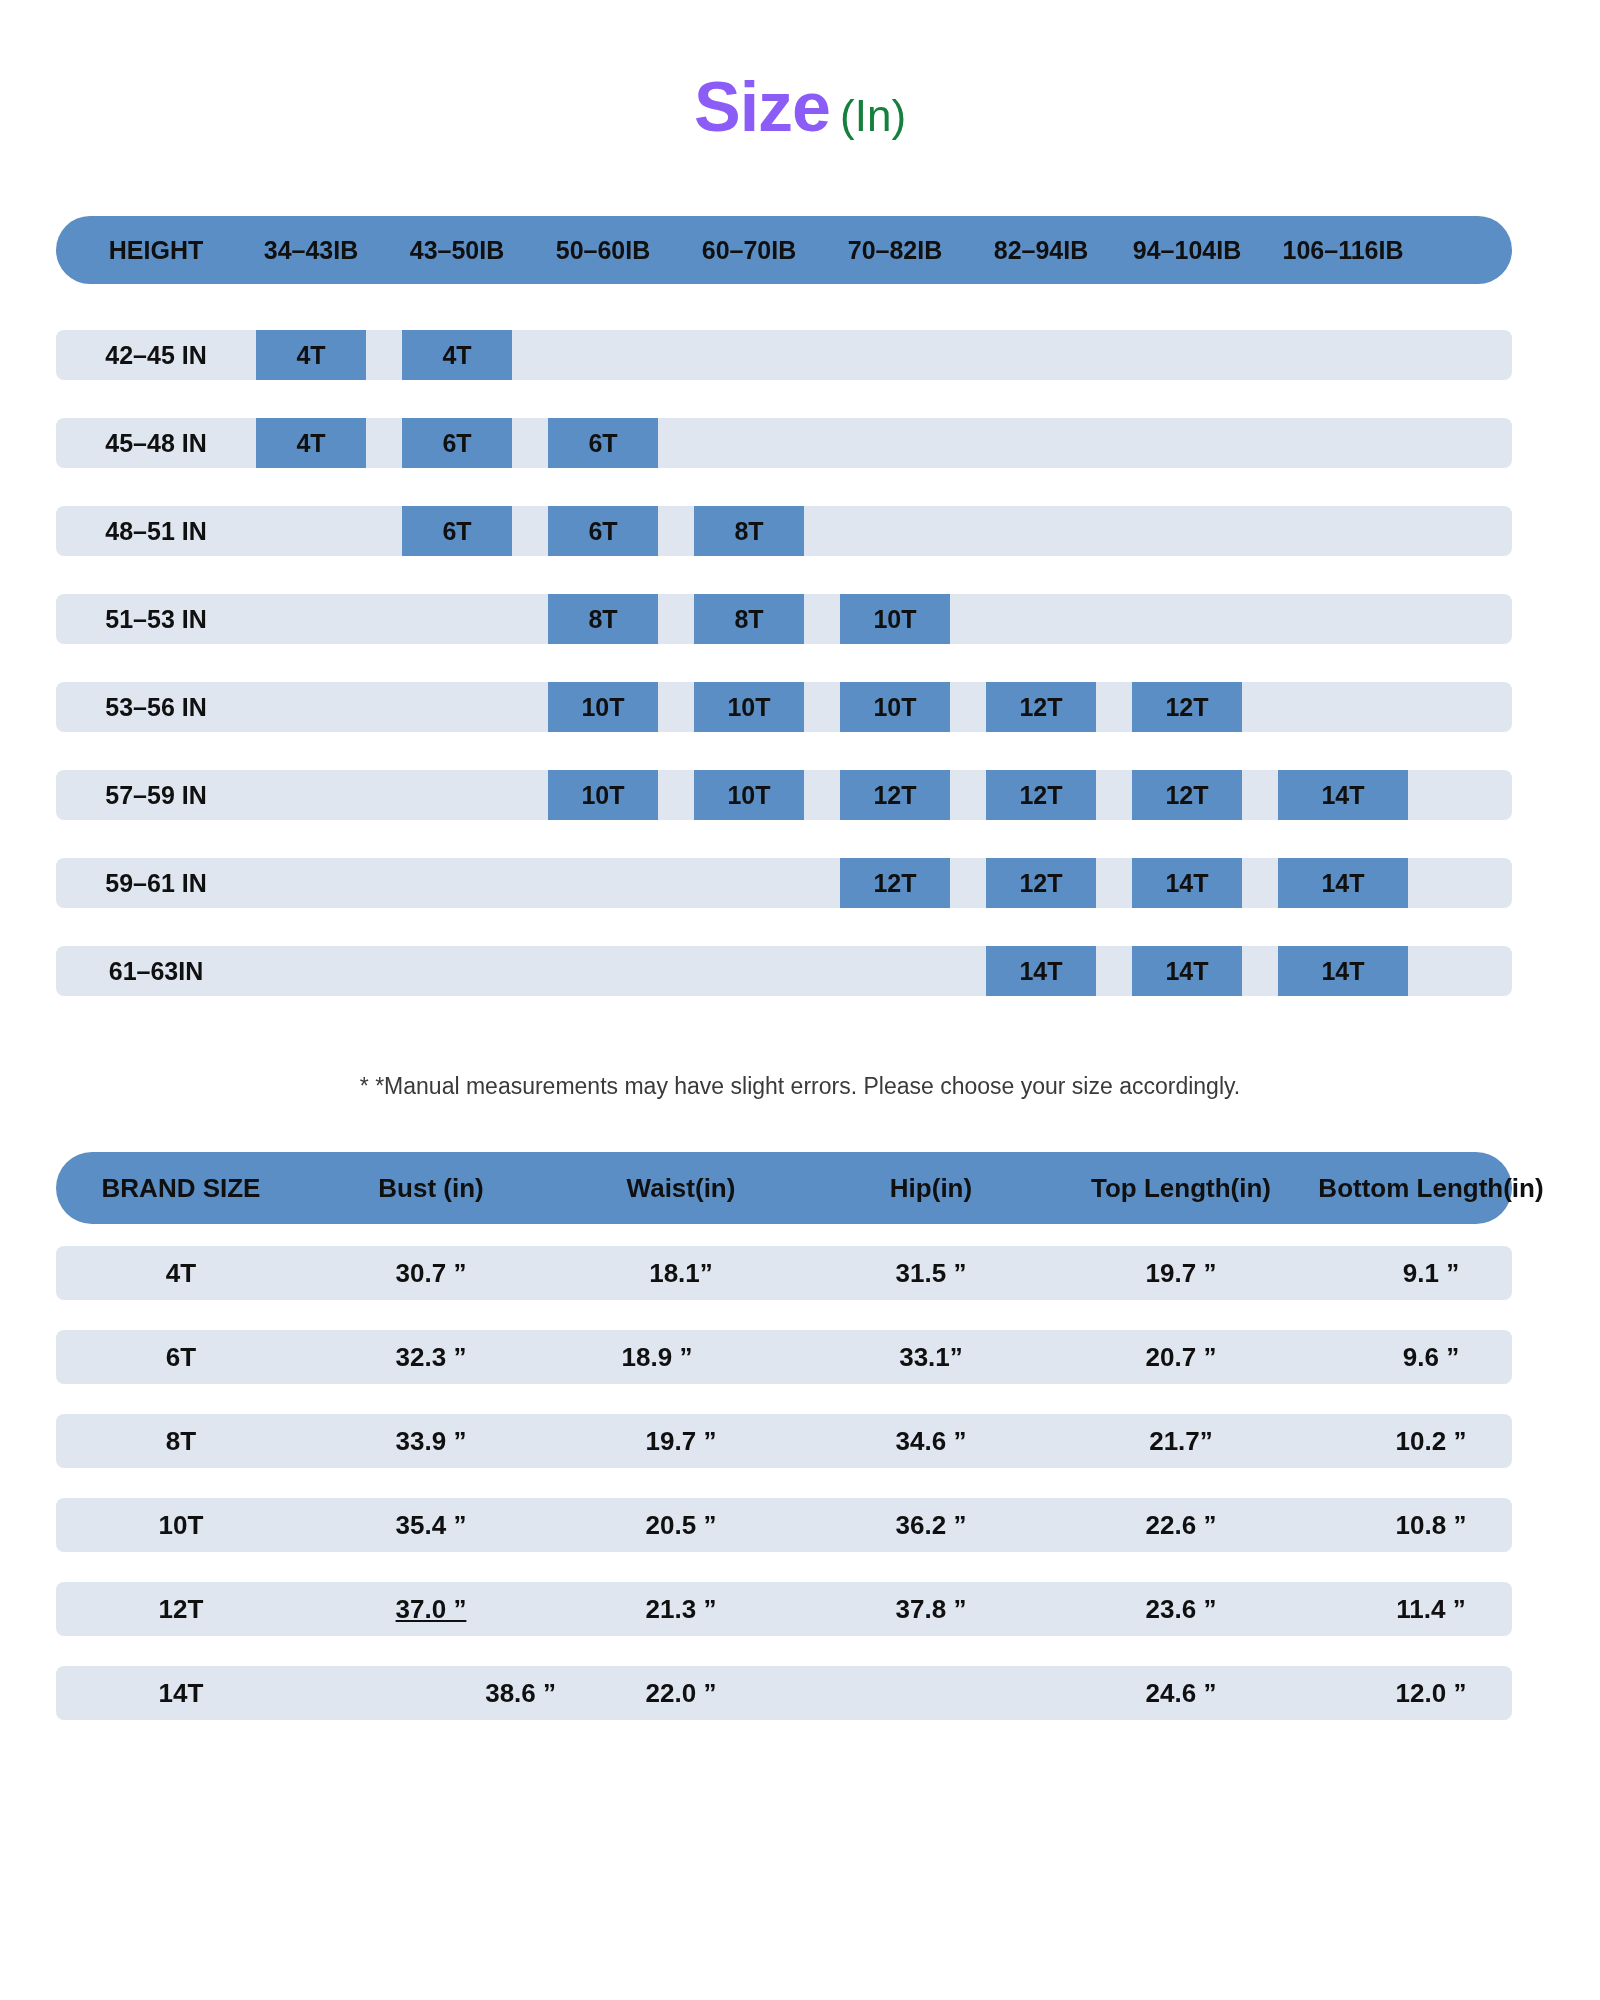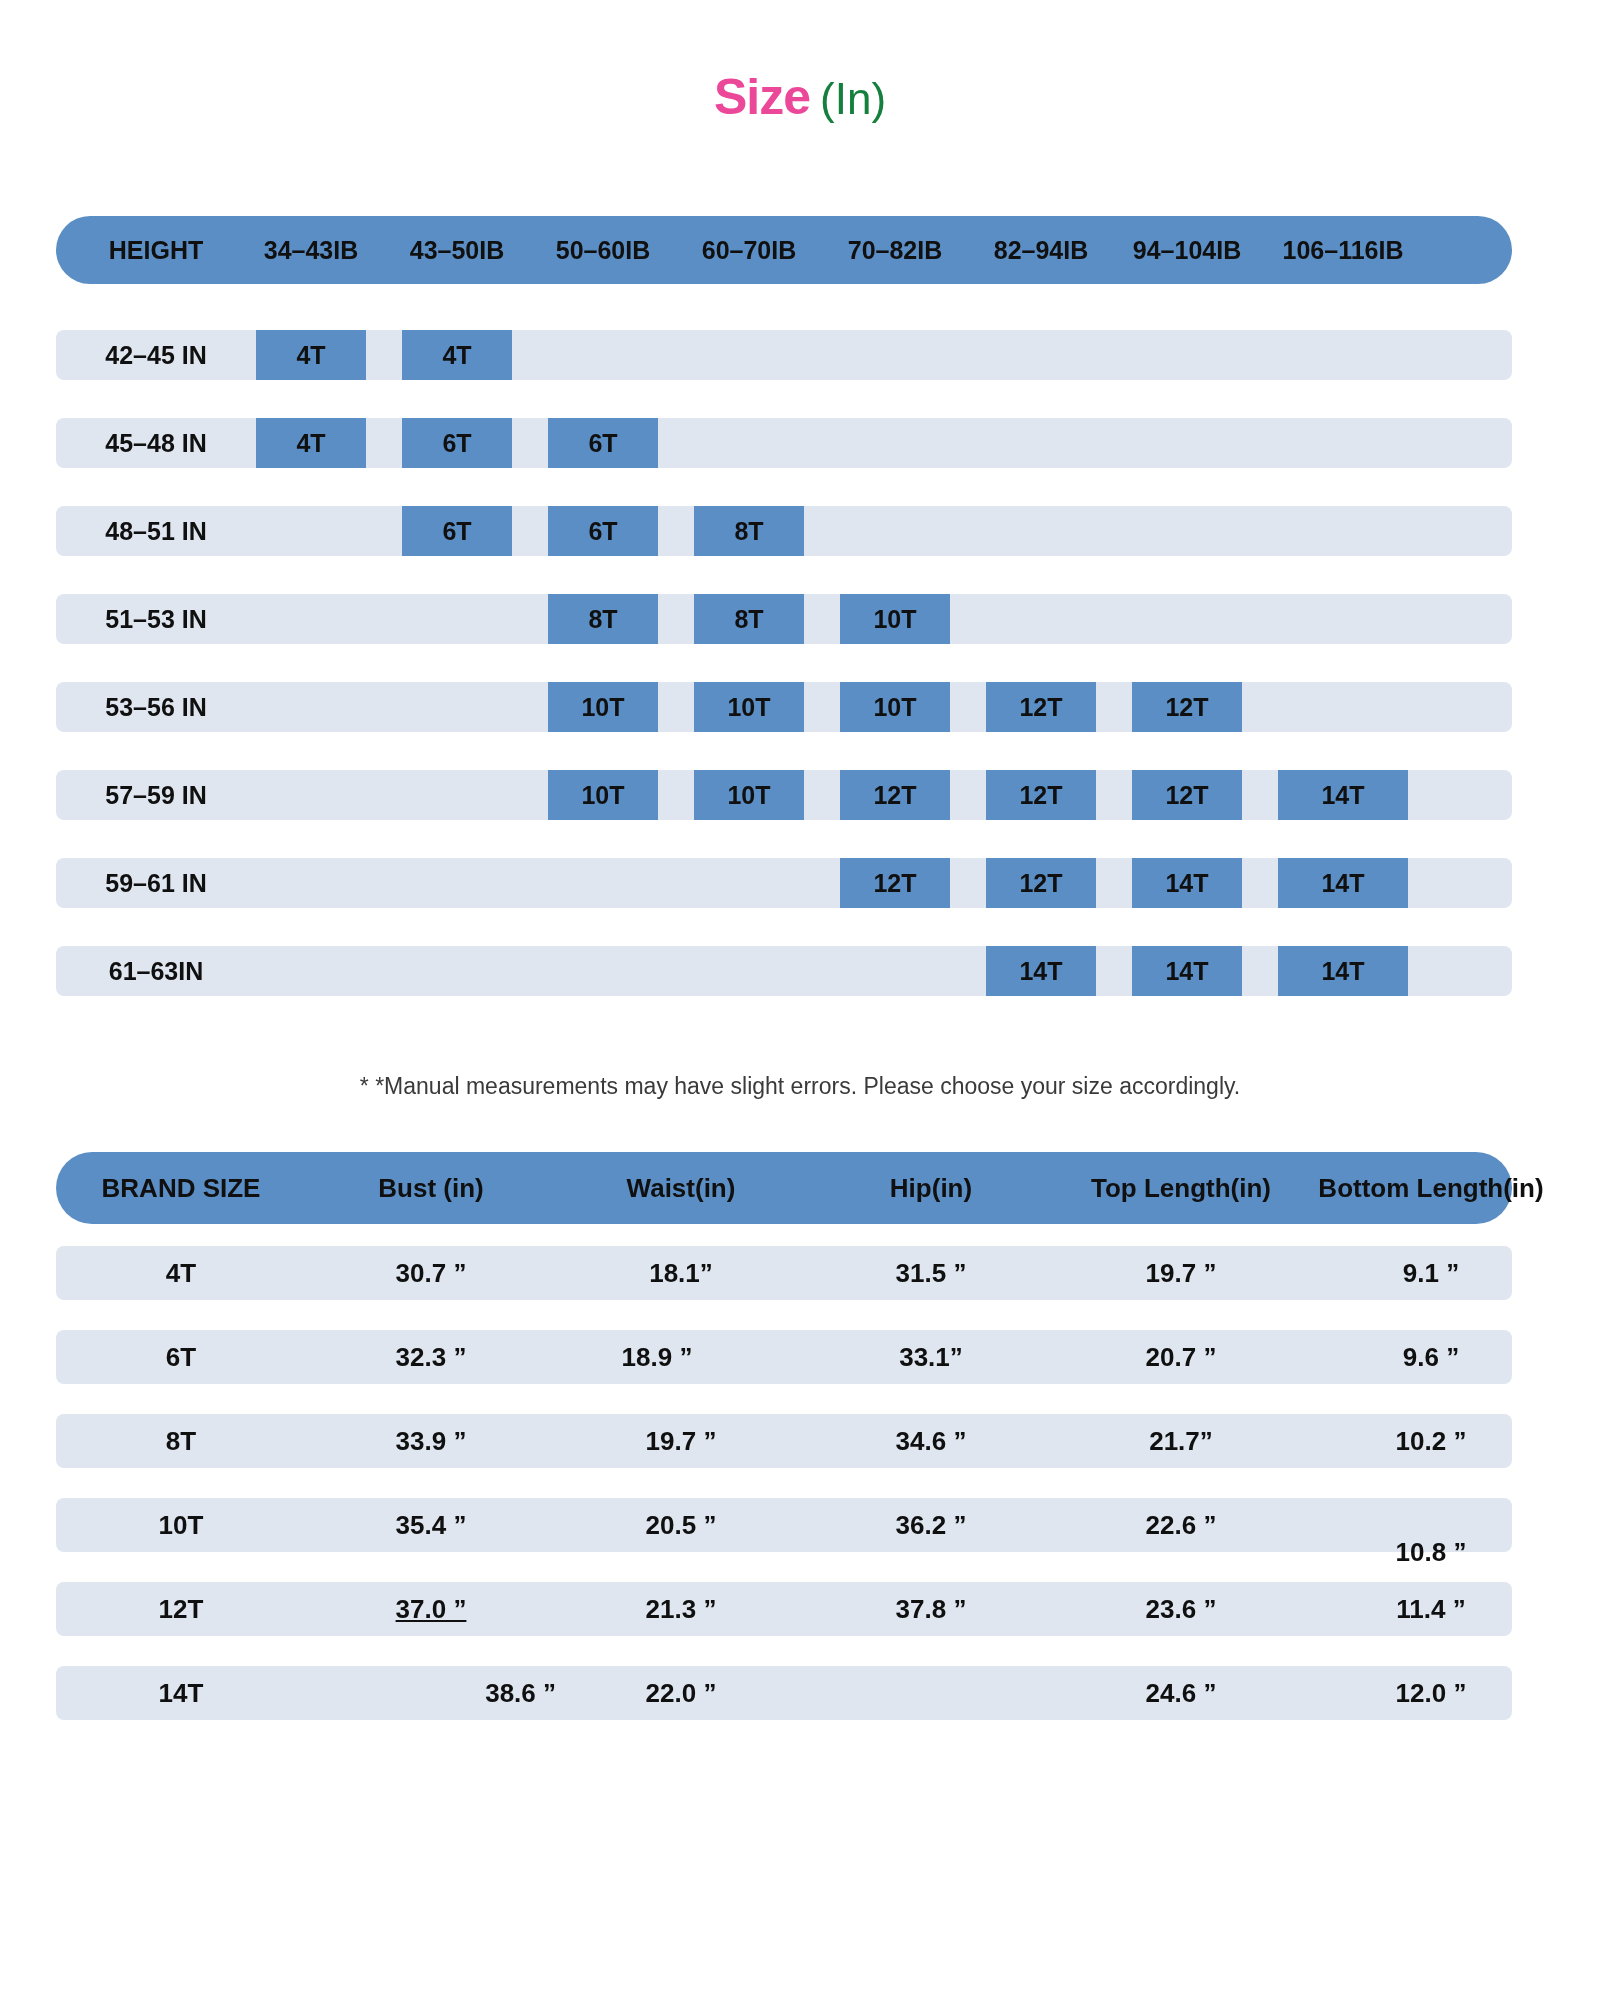--- a/index.html
+++ b/index.html
@@ -22,23 +22,23 @@
     box-sizing: border-box;
   }
 
   
   .title-wrap {
     text-align: center;
     padding-top: 72px;
     line-height: 1;
   }
   .title-main {
-    font-size: 50px;
-    font-weight: bold;
-    color: #ec4899;
+    font-size: 70px;
+    font-weight: bold;
+    color: #8b5cf6;
     letter-spacing: -1px;
     vertical-align: baseline;
   }
   .title-sub {
     font-size: 44px;
     font-weight: normal;
     color: #15803d;
     vertical-align: baseline;
     margin-left: 10px;
   }
@@ -307,21 +307,21 @@
           <div class="mcell" style="left: 1000px; width: 250px;">21.7”</div>
           <div class="mcell" style="left: 1250px; width: 250px;">10.2 ”</div>
         </div>
         <div class="meas-row">
           <div class="meas-row-bg"></div>
           <div class="mcell" style="left: 0px; width: 250px;">10T</div>
           <div class="mcell" style="left: 250px; width: 250px;">35.4 ”</div>
           <div class="mcell" style="left: 500px; width: 250px;">20.5 ”</div>
           <div class="mcell" style="left: 750px; width: 250px;">36.2 ”</div>
           <div class="mcell" style="left: 1000px; width: 250px;">22.6 ”</div>
-          <div class="mcell" style="left: 1250px; width: 250px; margin-top: 27px;">10.8 ”</div>
+          <div class="mcell" style="left: 1250px; width: 250px;">10.8 ”</div>
         </div>
         <div class="meas-row">
           <div class="meas-row-bg"></div>
           <div class="mcell" style="left: 0px; width: 250px;">12T</div>
           <div class="mcell" style="left: 250px; width: 250px; text-decoration: underline;">37.0 ”</div>
           <div class="mcell" style="left: 500px; width: 250px;">21.3 ”</div>
           <div class="mcell" style="left: 750px; width: 250px;">37.8 ”</div>
           <div class="mcell" style="left: 1000px; width: 250px;">23.6 ”</div>
           <div class="mcell" style="left: 1250px; width: 250px;">11.4 ”</div>
         </div>

